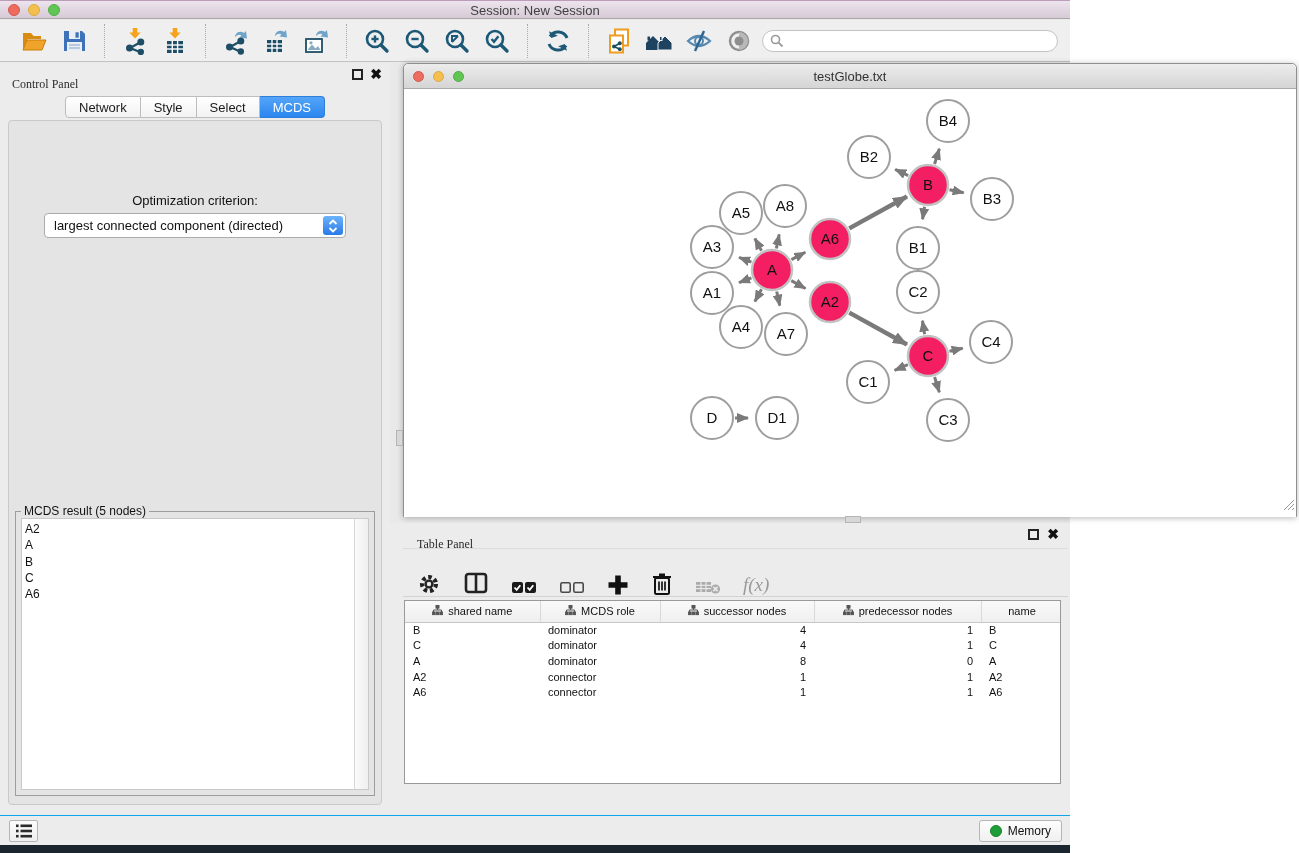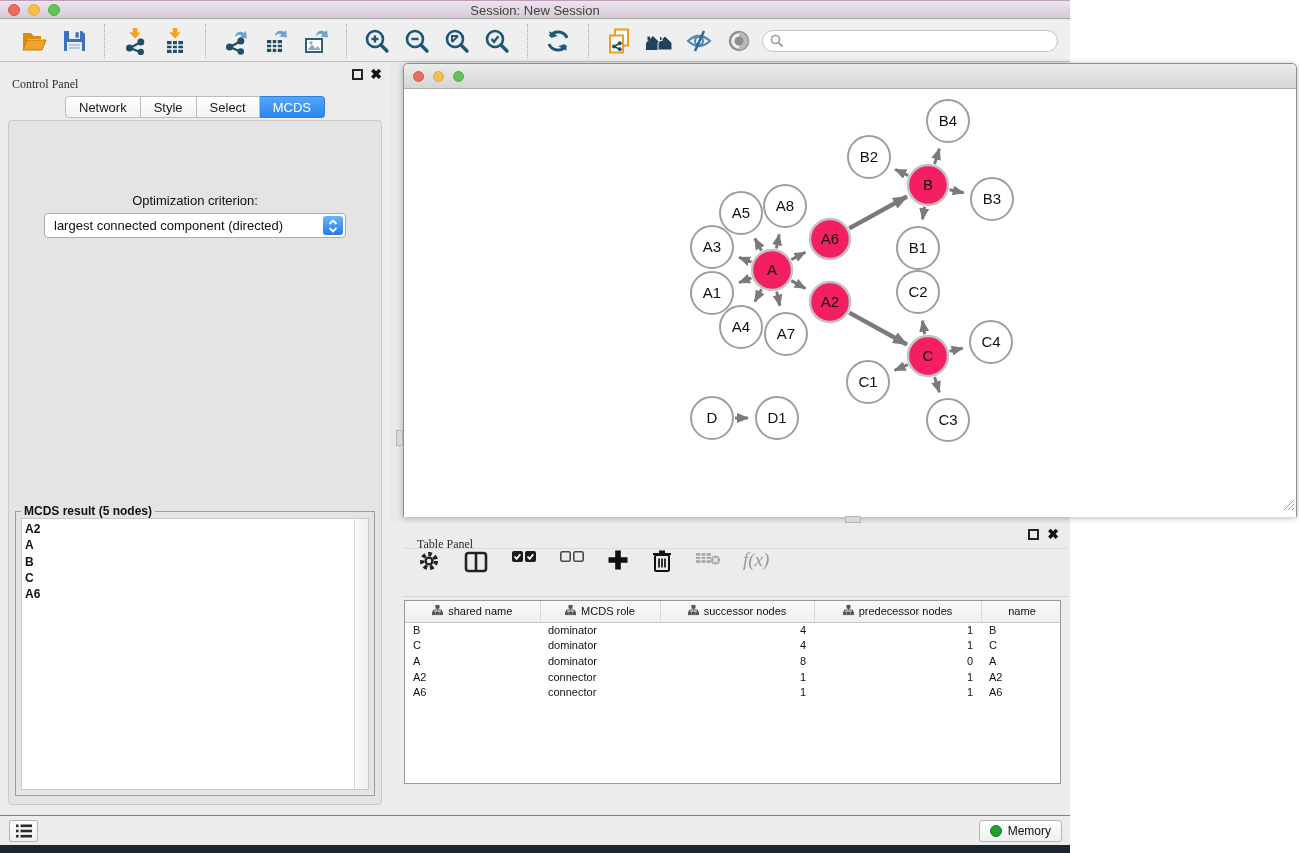--- a/index.html
+++ b/index.html
@@ -44,21 +44,21 @@
   .opt-label { position:absolute; left:0; width:100%; top:72px; text-align:center; font-size:13px; color:#111; }
   .dropdown { position:absolute; left:35px; right:35px; top:92px; height:25px; background:#fff;
     border:1px solid #ababab; border-radius:4px; }
   .dropdown .dd-text { position:absolute; left:9px; top:4px; font-size:13px; color:#111; }
   .dd-stepper { position:absolute; right:2px; top:2px; width:20px; height:19px; border-radius:3px;
     background:linear-gradient(#6cb3f9,#2a7ae8); display:flex; align-items:center; justify-content:center; }
   .btn-row { position:absolute; left:0; width:100%; top:127px; display:flex; justify-content:center; gap:14px; }
   .mac-btn { height:23px; padding:0 16px; background:linear-gradient(#ffffff,#f0f0f0); border:1px solid #b9b9b9;
     border-radius:5px; font-size:13px; color:#111; font-family:"Liberation Sans",sans-serif; }
   .result-box { position:absolute; left:6px; right:6px; top:390px; bottom:8px;
-    border:1px solid #9d9d9d; background:transparent;font-weight:bold; }
+    border:1px solid #9d9d9d; background:transparent; }
   .result-legend { position:absolute; left:5px; top:-8px; background:#E4E4E4; padding:0 3px; font-size:12px; color:#111; }
   .result-list { position:absolute; left:5px; right:20px; top:6px; bottom:5px; background:#fff;
     border:1px solid #c9c9c9; border-right:none; font-size:12px; color:#111; padding:3px 0 0 3px; overflow:hidden; }
   .result-list div { height:16.3px; }
   .result-scroll { position:absolute; right:5px; top:6px; bottom:5px; width:15px; background:linear-gradient(90deg,#fafafa,#efefef);
     border:1px solid #c9c9c9; border-left:1px solid #d6d6d6; }
 
   
   .net-window { position:absolute; left:403px; top:63px; width:894px; height:454px; background:#fff;
     border:1px solid #8f8f8f; border-radius:5px 5px 0 0; box-shadow:0 1px 6px rgba(0,0,0,.28); }
@@ -68,21 +68,21 @@
   .nw-titlebar .tl { width:11px; height:11px; }
   .nw-title { position:absolute; left:0; right:0; top:5px; text-align:center; font-size:13px; color:#333; }
   .nw-canvas { position:absolute; left:0; top:25px; width:892px; height:428px; background:#fff; }
   .resize-grip { position:absolute; right:1px; bottom:1px; }
   .split-mark-left { position:absolute; left:396px; top:430px; width:7px; height:16px; background:#d7d7d7; border:1px solid #b5b5b5; }
   .split-mark-bottom { position:absolute; left:845px; top:516px; width:16px; height:7px; background:#d7d7d7; border:1px solid #b5b5b5; }
 
   
   .table-panel { position:absolute; left:390px; right:0; top:523px; bottom:38px; background:#ECECEC; }
   .tp-toolbar { position:absolute; left:13px; right:2px; top:25px; height:49px; background:#ECECEC;
-    border-top:1px solid #dcdcdc; border-bottom:1px solid #d2d2d2; display:flex; align-items:flex-start; padding-left:14px; gap:22px; }
+    border-top:1px solid #dcdcdc; border-bottom:1px solid #d2d2d2; display:flex; align-items:flex-end; padding-left:14px; gap:22px; }
   .tp-icon { display:flex; align-items:center; justify-content:center; }
   .fx-label { font-family:"Liberation Serif",serif; font-style:italic; font-size:19px; color:#9a9a9a; }
   .node-table { position:absolute; left:14px; right:9px; top:77px; bottom:31px; background:#fff; border:1px solid #999; overflow:hidden; }
   table.grid { border-collapse:collapse; table-layout:fixed; width:100%; }
   table.grid th { height:21px; background:linear-gradient(#f9f9f9,#efefef); border-bottom:1px solid #c6c6c6;
     border-right:1px solid #d9d9d9; font-size:11px; font-weight:normal; color:#111; text-align:center; overflow:hidden; white-space:nowrap; }
   table.grid th .hwrap { display:inline-flex; align-items:center; gap:5px; }
   table.grid td { height:15.6px; font-size:11px; color:#111; padding:0 8px; white-space:nowrap; overflow:hidden; }
   td.num { text-align:right; padding-right:16px; }
   .tp-tabs { left:50%; transform:translateX(-50%); bottom:5px; top:auto; }
@@ -303,20 +303,21 @@
     </div>
   </div>
 
   <div class="net-window">
     <div class="nw-titlebar">
       <div class="traffic">
         <span class="tl red"></span>
         <span class="tl yel"></span>
         <span class="tl grn"></span>
       </div>
+      <div class="nw-title">testGlobe.txt</div>
     </div>
     <div class="nw-canvas">
       <svg width="892" height="428" viewBox="0 0 892 428">
         <defs>
           <marker id="arrS" markerUnits="userSpaceOnUse" markerWidth="12" markerHeight="10" refX="11" refY="5" orient="auto">
               <path d="M0,0 L12,5 L0,10 Z" fill="#7a7a7a"></path>
             </marker>
           <marker id="arrT" markerUnits="userSpaceOnUse" markerWidth="15" markerHeight="12" refX="14" refY="6" orient="auto">
               <path d="M0,0 L15,6 L0,12 Z" fill="#7a7a7a"></path>
             </marker>

